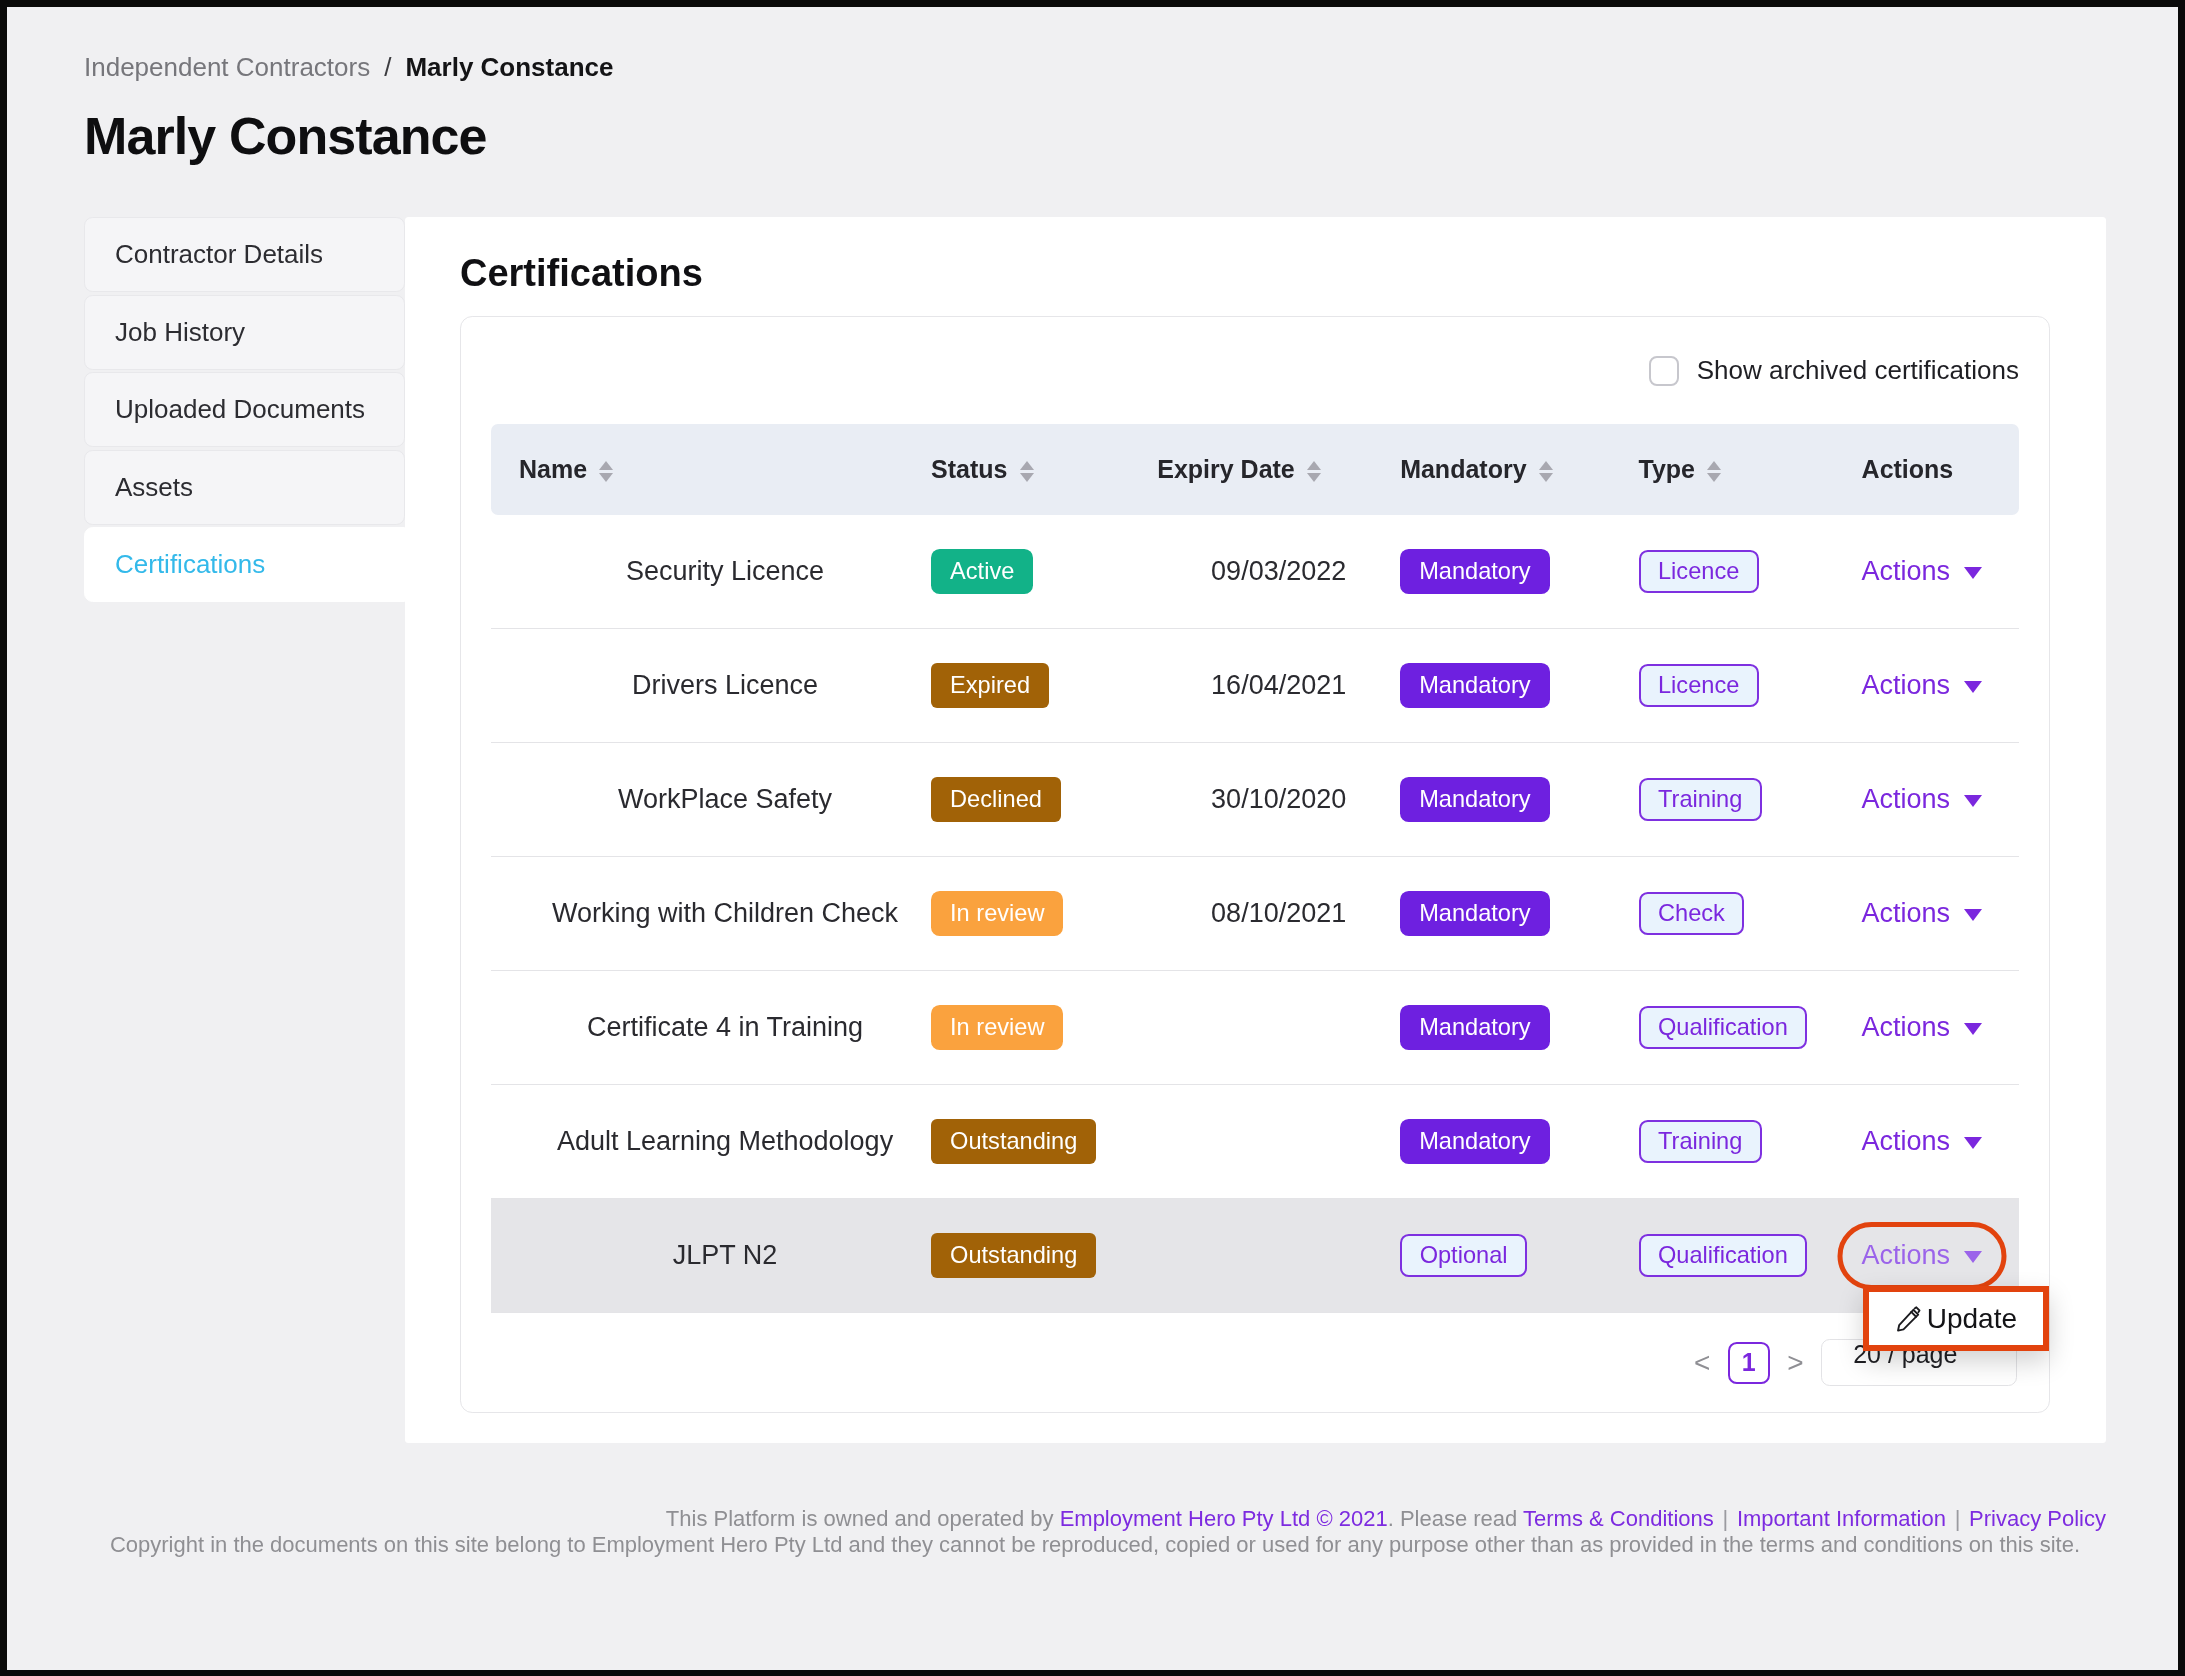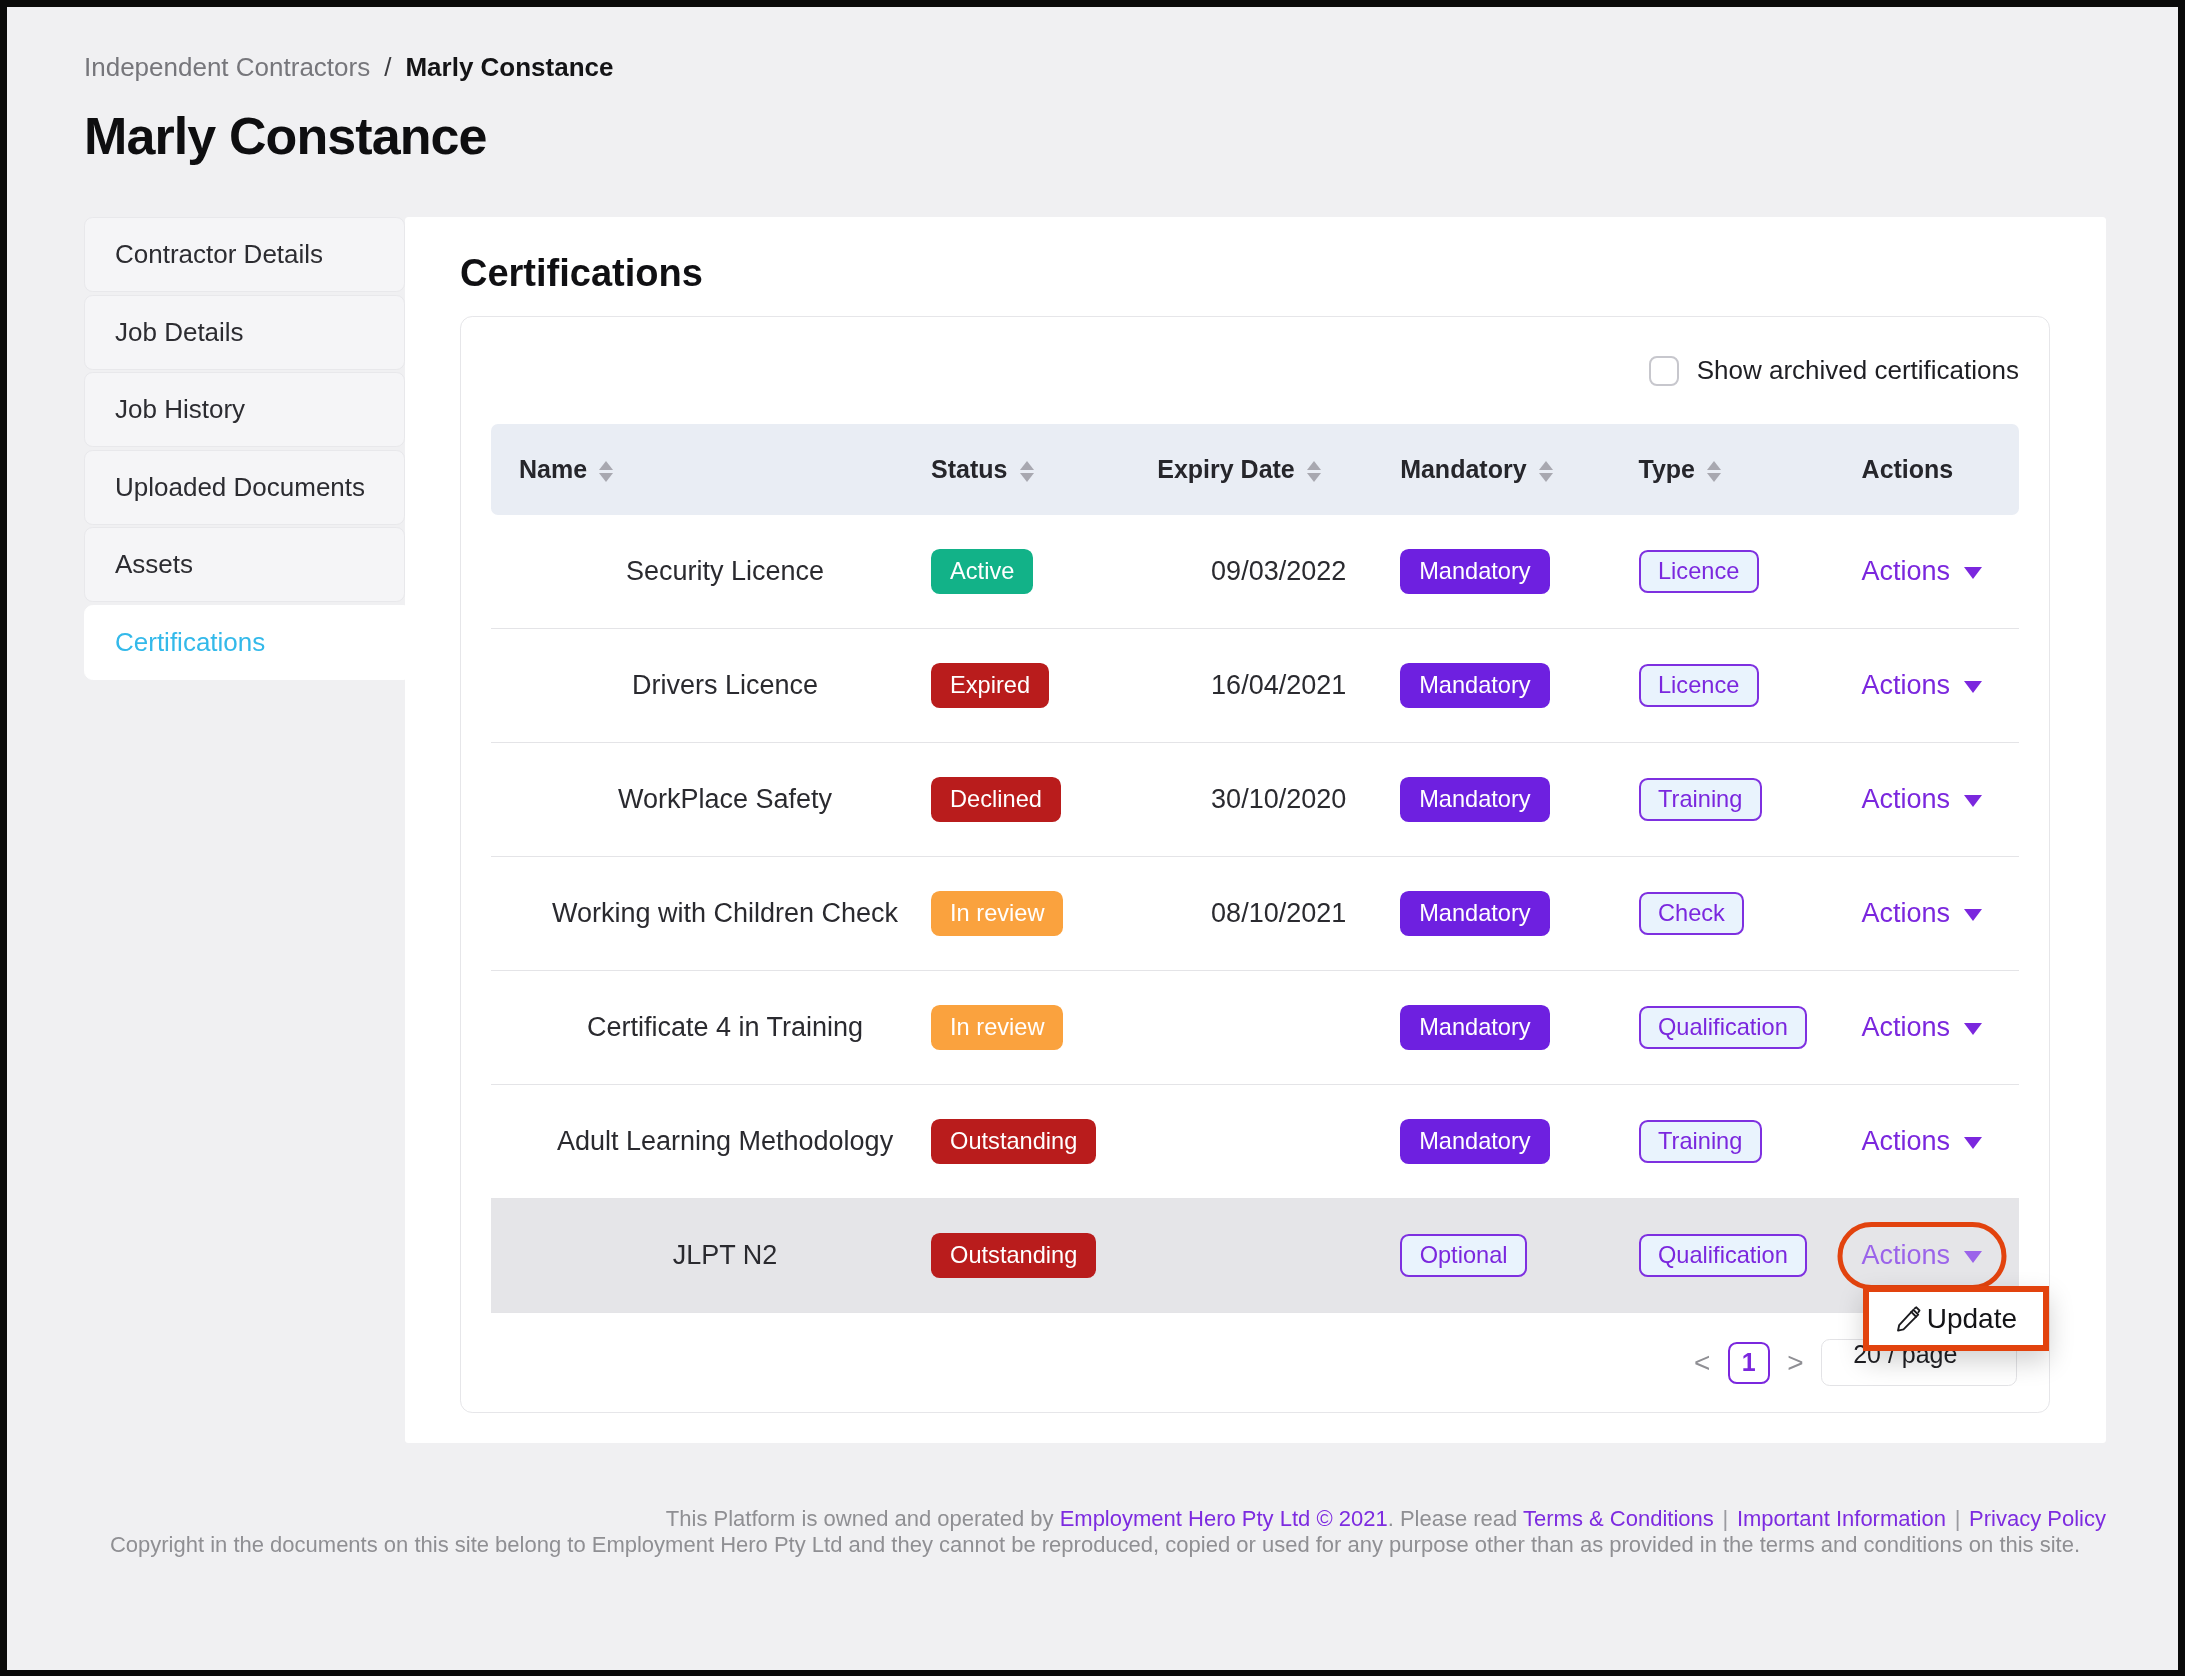--- a/index.html
+++ b/index.html
@@ -55,21 +55,21 @@
   .sort i.dn { border-top: 9.6px solid #a8a8b0; }
 
   tbody tr { height: 114px; }
   tbody td { border-bottom: 1.7px solid #e4e4e7; vertical-align: middle; }
   tbody td:first-child { padding-left: 28px; }
   tbody tr.hl { background: #e5e5e8; }
   .c-name, .c-expiry { font-size: 27px; color: #2a2a2f; text-align: center; }
 
   .badge { display: inline-block; font-size: 23.6px; padding: 8.7px 19px; border-radius: 8.7px; color: #fff; white-space: nowrap; }
   .badge.b-success { background: #12b288; }
-  .badge.b-danger  { background: #b91c1c; }
+  .badge.b-danger  { background: #a16207; border-radius: 6px; }
   .badge.b-warning { background: #faa23e; }
   .badge.b-solid   { background: #6e20e0; }
   .badge.b-outline { background: #e9f3fd; border: 2.6px solid #7e30e0; color: #7b27de; padding: 6.1px 17.5px; }
 
   .c-actions { position: relative; }
   .aw { position: relative; display: inline-flex; align-items: center; gap: 14px; color: #7b27de; cursor: pointer; }
   tr.annotated .aw { color: #9b64ea; }
   .alink { font-size: 27px; font-weight: 500; }
   .caret { width: 0; height: 0; border-left: 9.6px solid transparent; border-right: 9.6px solid transparent; border-top: 12.2px solid currentColor; margin-top: 3.5px; }
   .ring { position: absolute; left: 50%; top: 50%; transform: translate(-50%,-50%); width: 169px; height: 68px; border: 5.2px solid #e2430e; border-radius: 40px; pointer-events: none; }
@@ -109,23 +109,20 @@
     <span class="crumb-current">Marly Constance</span>
   </div>
 
   <h1 class="page-title">Marly Constance</h1>
 
   <div class="layout">
 
     <div class="sidebar">
         <div class="tab">
           <span class="tab-label">Contractor Details</span>
-        </div>
-        <div class="tab">
-          <span class="tab-label">Job Details</span>
         </div>
         <div class="tab">
           <span class="tab-label">Job History</span>
         </div>
         <div class="tab">
           <span class="tab-label">Uploaded Documents</span>
         </div>
         <div class="tab">
           <span class="tab-label">Assets</span>
         </div>

